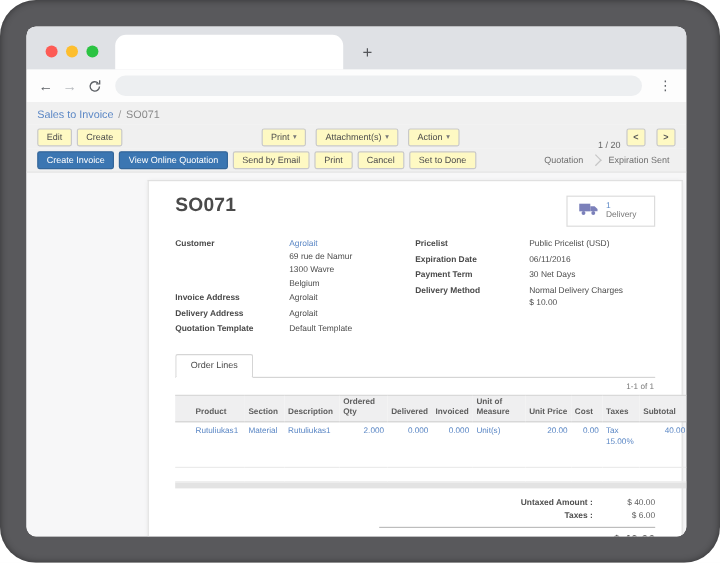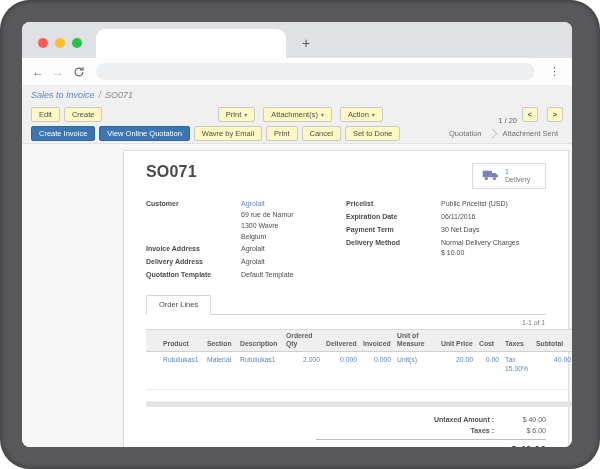--- a/index.html
+++ b/index.html
@@ -27,21 +27,21 @@
   .tab-active { width:190px; height:29px; background:#ffffff; border-radius:9px 9px 0 0; }
   .new-tab { margin:0 0 8px 16px; font-size:14px; color:#54565a; line-height:14px; cursor:default; }
   
   .toolbar { height:27px; background:#fdfdfd; display:flex; align-items:center; padding:0 10px 0 6px; flex:0 0 auto; }
   .nav-ic { width:20px; text-align:center; font-size:12px; color:#5f6368; }
   .nav-ic.disabled { color:#b9bcc0; }
   .reload-wrap { width:22px; display:flex; justify-content:center; }
   .urlbar { flex:1; height:17px; background:#edeff1; border-radius:9px; margin:0 12px 0 6px; }
   .menu-dots { font-size:11px; color:#5f6368; padding:0 2px; }
   
-  .crumbbar { height:19px; background:#f0f0f0; display:flex; align-items:center; padding:0 9px; font-size:9px; flex:0 0 auto;font-style:italic; }
+  .crumbbar { height:19px; background:#f0f0f0; display:flex; align-items:center; padding:0 9px; font-size:9px; flex:0 0 auto; }
   .link { color:#5b87c5; text-decoration:none; }
   .crumb-sep { color:#999; margin:0 4px; }
   .crumb-current { color:#8a8a8a; }
   .cpanel { height:20px; background:#f0f0f0; display:flex; align-items:center; padding:0 9px; flex:0 0 auto; }
   .btn {
     display:inline-flex; align-items:center; gap:3px;
     background:#fef9c3; border:1px solid #c9c9c9; border-radius:2px;
     font-size:7.5px; color:#4c4c4c; padding:2px 7px; height:15px; white-space:nowrap;
   }
   .btn + .btn { margin-left:4px; }
@@ -156,28 +156,28 @@
       <div class="pager">
         <span class="pager-text">1 / 20</span>
         <button class="btn pager-btn">&lt;</button>
         <button class="btn pager-btn">&gt;</button>
       </div>
     </div>
 
     <div class="statusbar">
       <button class="btn btn-primary">Create Invoice</button>
       <button class="btn btn-primary">View Online Quotation</button>
-      <button class="btn">Wavre by Email</button>
+      <button class="btn">Send by Email</button>
       <button class="btn">Print</button>
       <button class="btn">Cancel</button>
       <button class="btn">Set to Done</button>
       <div class="stages">
         <span class="stage">Quotation</span>
         <span class="stage-sep"></span>
-        <span class="stage">Attachment Sent</span>
+        <span class="stage">Expiration Sent</span>
       </div>
     </div>
 
     <div class="content">
       <div class="sheet">
 
         <div class="sheet-head">
           <div class="so-title">SO071</div>
           <div class="stat-btn">
             <span>

